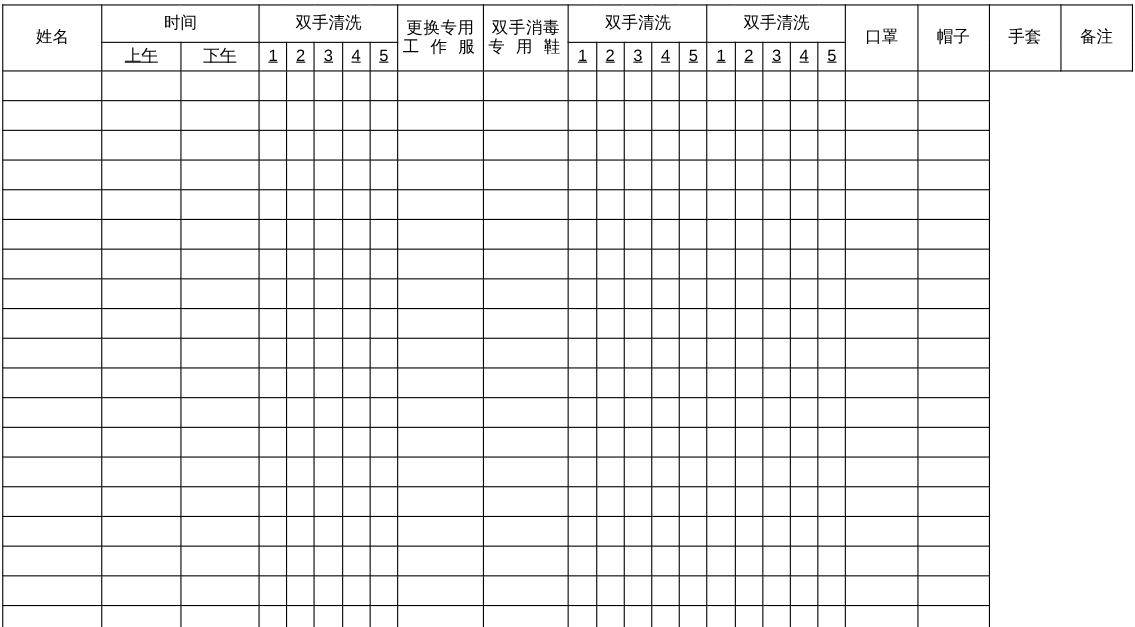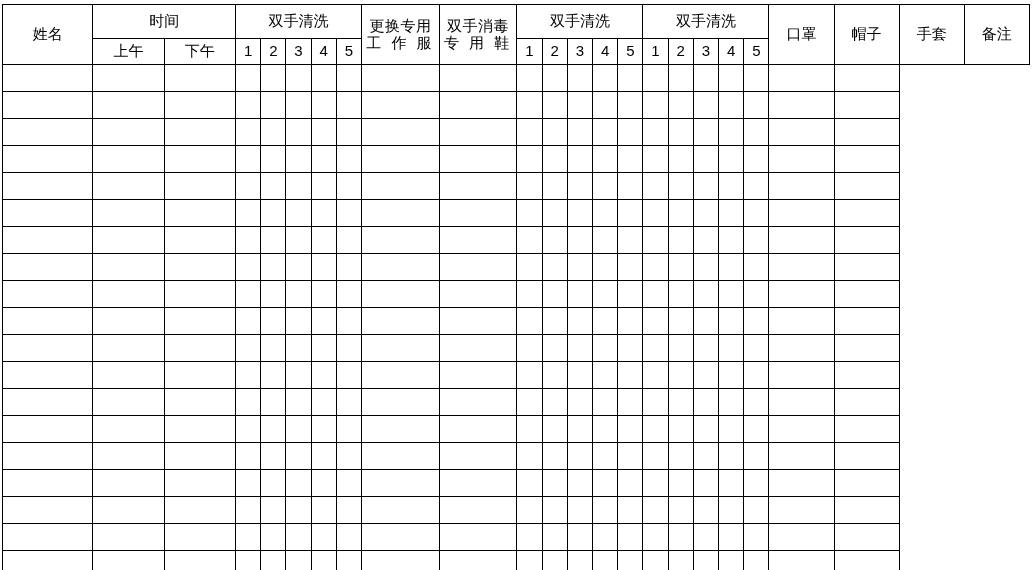--- a/index.html
+++ b/index.html
@@ -30,21 +30,21 @@
     padding: 0;
     text-align: center;
     vertical-align: middle;
     font-weight: normal;
     font-size: 15px;
     line-height: 1.1;
     color: #000;
     background: #fff;
   }
   .hdr-top { height: 34px; }
-  .hdr-sub { height: 26px; }
+  .hdr-sub { height: 26px; text-decoration: underline; }
   .body-row { height: 27px; }
   .name-cell { font-size: 16px; }
   .grp-title { font-size: 16px; }
   .num-cell { font-size: 13px; }
   .sub-cell { font-size: 14px; }
   .two-line {
     font-size: 14px;
     line-height: 1.35;
     letter-spacing: 0.5px;
   }

